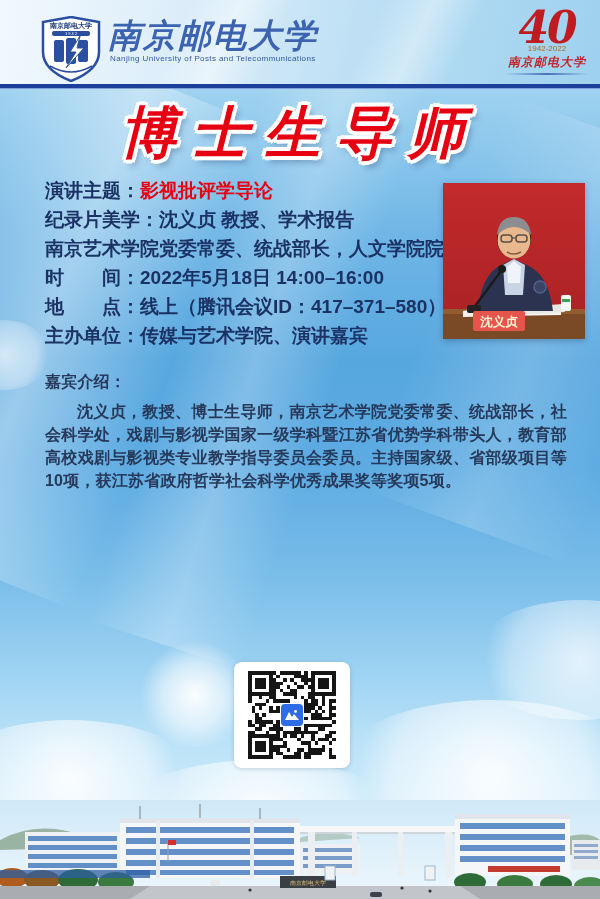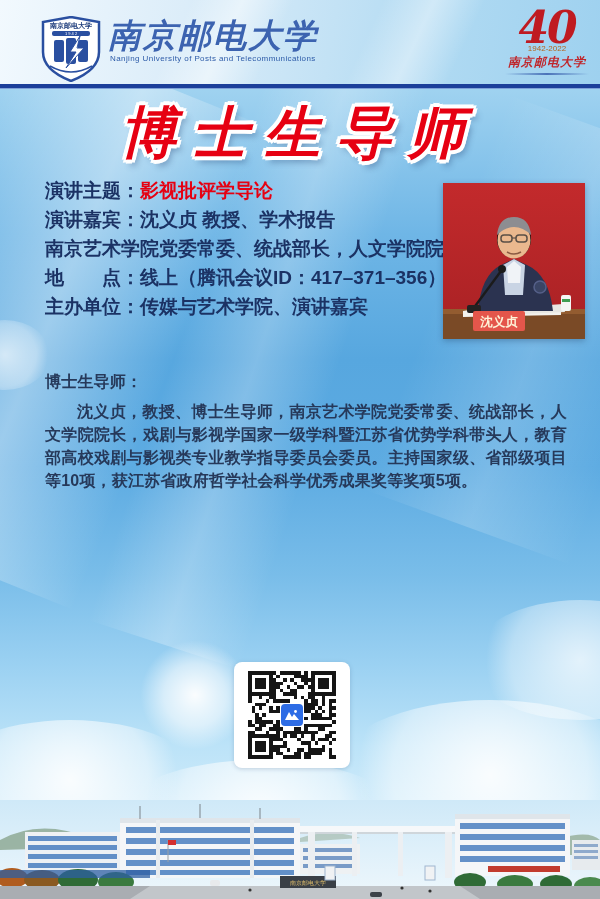--- a/index.html
+++ b/index.html
@@ -123,23 +123,24 @@
     <div class="anniv-years">1942-2022</div>
     <div class="anniv-name">南京邮电大学</div>
     <div class="anniv-line"></div>
   </div>
   <div class="divider"></div>
 
   <div class="page-title">博士生导师</div>
 
   <div class="info">
     <div class="row"><span>演讲主题：</span><span class="red">影视批评学导论</span></div>
-    <div class="row"><span>演讲嘉宾：</span><span>沈义贞  教授、学术报告</span></div>
+    <div class="row"><span>纪录片美学：</span><span>沈义贞  教授、学术报告</span></div>
     <div class="row">南京艺术学院党委常委、统战部长，人文学院院长</div>
-    <div class="row"><span>地　　点：</span><span>线上（腾讯会议ID：417–371–356）</span></div>
+    <div class="row"><span>时　　间：</span><span>2022年5月18日  14:00–16:00</span></div>
+    <div class="row"><span>地　　点：</span><span>线上（腾讯会议ID：417–371–580）</span></div>
     <div class="row"><span>主办单位：</span><span>传媒与艺术学院、演讲嘉宾</span></div>
   </div>
 
   <div class="photo">
     <svg width="142" height="156" viewBox="0 0 142 156">
       <defs>
         <linearGradient id="redbg" x1="0" y1="0" x2="0" y2="1">
           <stop offset="0" stop-color="#c32a2c"></stop>
             <stop offset="1" stop-color="#a82124"></stop>
         </linearGradient>
@@ -171,22 +172,22 @@
 
       <rect x="118" y="112" width="10" height="16" rx="2" fill="#f4f6f4"></rect>
       <rect x="119" y="116" width="8" height="3" fill="#3f9e52"></rect>
 
       <rect x="30" y="128" width="52" height="20" rx="2" fill="#e4564b"></rect>
       <text class="placard-text" x="56" y="143" font-size="12.5" text-anchor="middle" fill="#fef3d8">沈义贞</text>
     </svg>
   </div>
 
   <div class="intro">
-    <p class="intro-heading" style="text-indent:0">博士生导师：</p>
-    <p>沈义贞，教授、博士生导师，南京艺术学院党委常委、统战部长，人文学院院长，戏剧与影视学国家一级学科暨江苏省优势学科带头人，教育部高校戏剧与影视类专业教学指导委员会委员。主持国家级、省部级项目等10项，获江苏省政府哲学社会科学优秀成果奖等奖项5项。</p>
+    <p class="intro-heading" style="text-indent:0">嘉宾介绍：</p>
+    <p>沈义贞，教授、博士生导师，南京艺术学院党委常委、统战部长，社会科学处，戏剧与影视学国家一级学科暨江苏省优势学科带头人，教育部高校戏剧与影视类专业教学指导委员会委员。主持国家级、省部级项目等10项，获江苏省政府哲学社会科学优秀成果奖等奖项5项。</p>
   </div>
 
   <div class="qr-panel">
     <div class="qr-box">
       <div class="qr-grid" id="qr-grid">
           <i style="grid-row:1;grid-column:1"></i>
           <i style="grid-row:1;grid-column:2"></i>
           <i style="grid-row:1;grid-column:3"></i>
           <i style="grid-row:1;grid-column:4"></i>
           <i style="grid-row:1;grid-column:5"></i>

